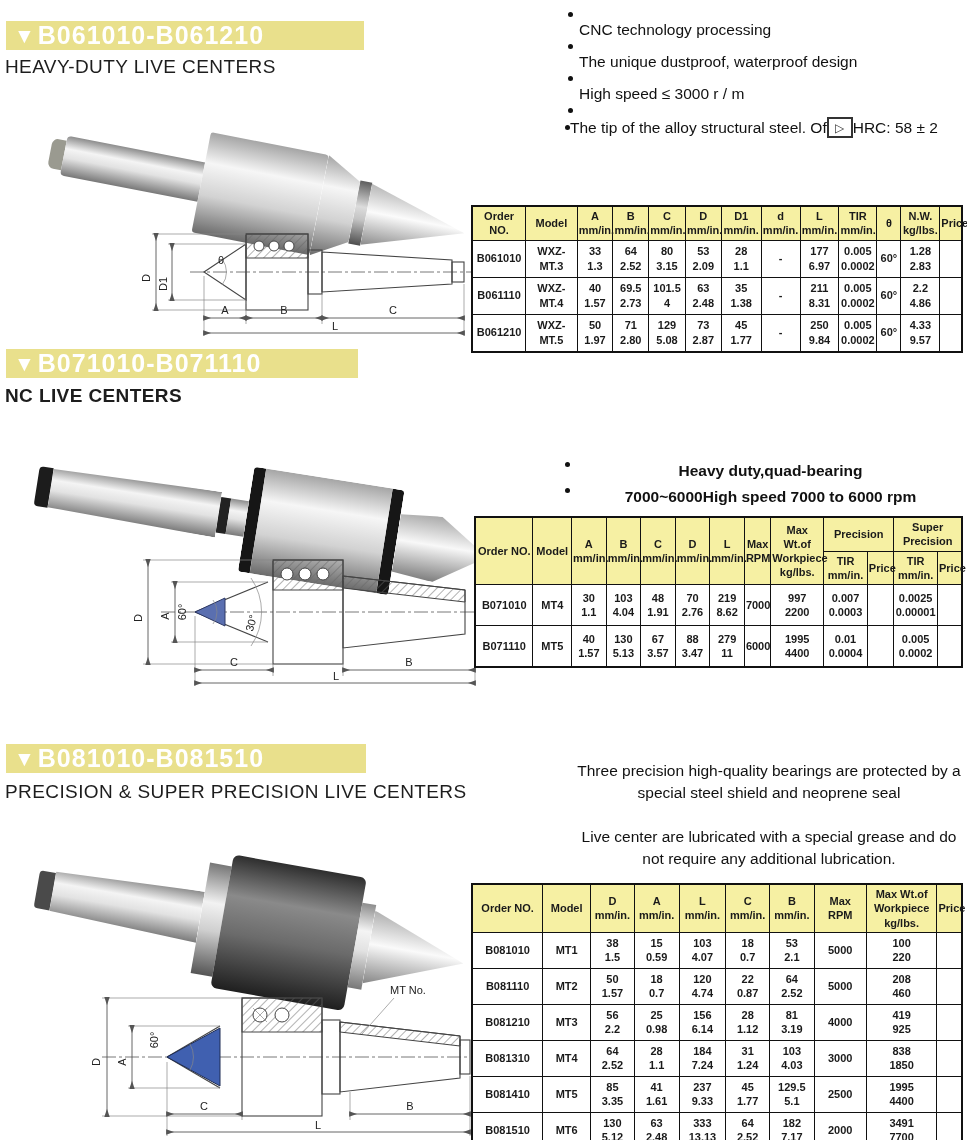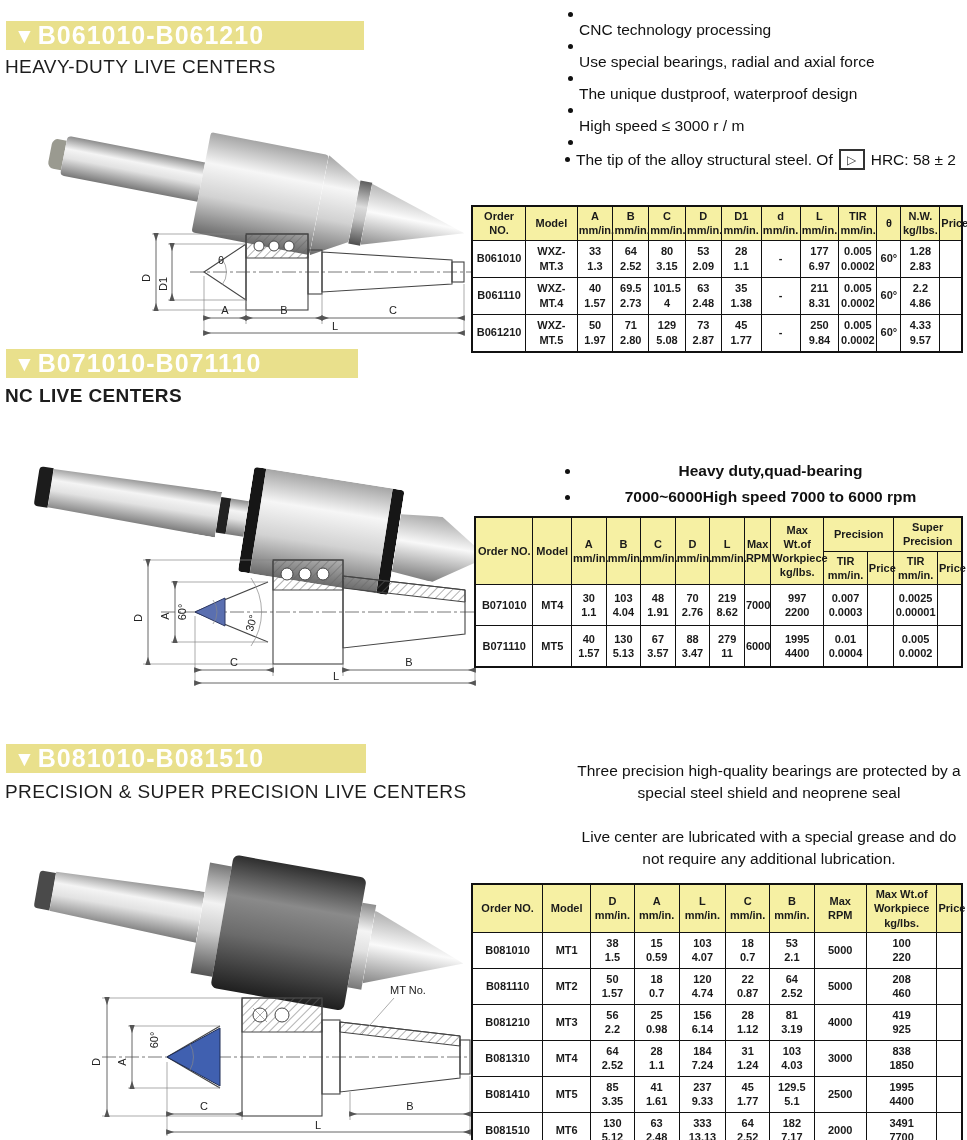--- a/index.html
+++ b/index.html
@@ -12,24 +12,24 @@
           letter-spacing:1px;white-space:nowrap;}
   .banner .arrow{font-size:21px;margin-right:2px;vertical-align:1px;}
   .sec-title{position:absolute;left:5px;font-size:19px;letter-spacing:.4px;color:#1d1d1d;
              white-space:nowrap;}
 
   
   .features{position:absolute;left:565px;width:398px;font-size:15.5px;color:#111;}
   .dot{width:5px;height:5px;border-radius:50%;background:#111;display:inline-block;}
   .feat .dot{display:block;margin:0 0 4px 3px;}
   .feat .txt{display:block;padding-left:14px;line-height:18px;margin-bottom:5px;}
-  .tail-line{padding-left:0;display:flex;align-items:center;gap:6px;margin-top:4px;}
+  .tail-line{padding-left:0;display:flex;align-items:center;gap:0;margin-top:4px;}
   .tip-box{display:inline-flex;align-items:center;justify-content:center;width:22px;height:17px;
            border:2px solid #333;font-size:12px;line-height:1;color:#333;}
-  .feat2{display:flex;align-items:center;gap:8px;margin-bottom:8px;}
+  .feat2{display:flex;gap:8px;margin-bottom:8px;}
   .feat2 .txt{flex:1;text-align:center;font-weight:bold;font-size:15.5px;}
   .paras{position:absolute;left:570px;width:398px;font-size:15.5px;line-height:1.42;color:#111;}
   .paras p{margin:0 0 22px 0;text-align:center;}
 
   
   table.spec{position:absolute;border-collapse:collapse;table-layout:fixed;background:#fff;
              border:2px solid #111;}
   table.spec th, table.spec td{border:1px solid #111;text-align:center;vertical-align:middle;
              font-weight:bold;font-size:11px;line-height:1.3;padding:2px 1px;white-space:pre-line;}
   table.spec th{background:#f6f0a3;}
@@ -60,24 +60,20 @@
 
 <div class="page">
 
   <div class="banner" style="top:21px;min-width:336px;"><span class="arrow">▼</span><span>B061010-B061210</span></div>
   <div class="sec-title" style="top:56px;">HEAVY-DUTY LIVE CENTERS</div>
 
   <div class="features" style="top:12px;">
     <div class="feat">
       <span class="dot"></span>
       <span class="txt">CNC technology processing</span>
-    </div>
-    <div class="feat">
-      <span class="dot"></span>
-      <span class="txt">Use special bearings, radial and axial force</span>
     </div>
     <div class="feat">
       <span class="dot"></span>
       <span class="txt">The unique dustproof, waterproof design</span>
     </div>
     <div class="feat">
       <span class="dot"></span>
       <span class="txt">High speed ≤ 3000 r / m</span>
     </div>
     <span class="dot" style="display:block;margin:0 0 4px 3px;"></span>

